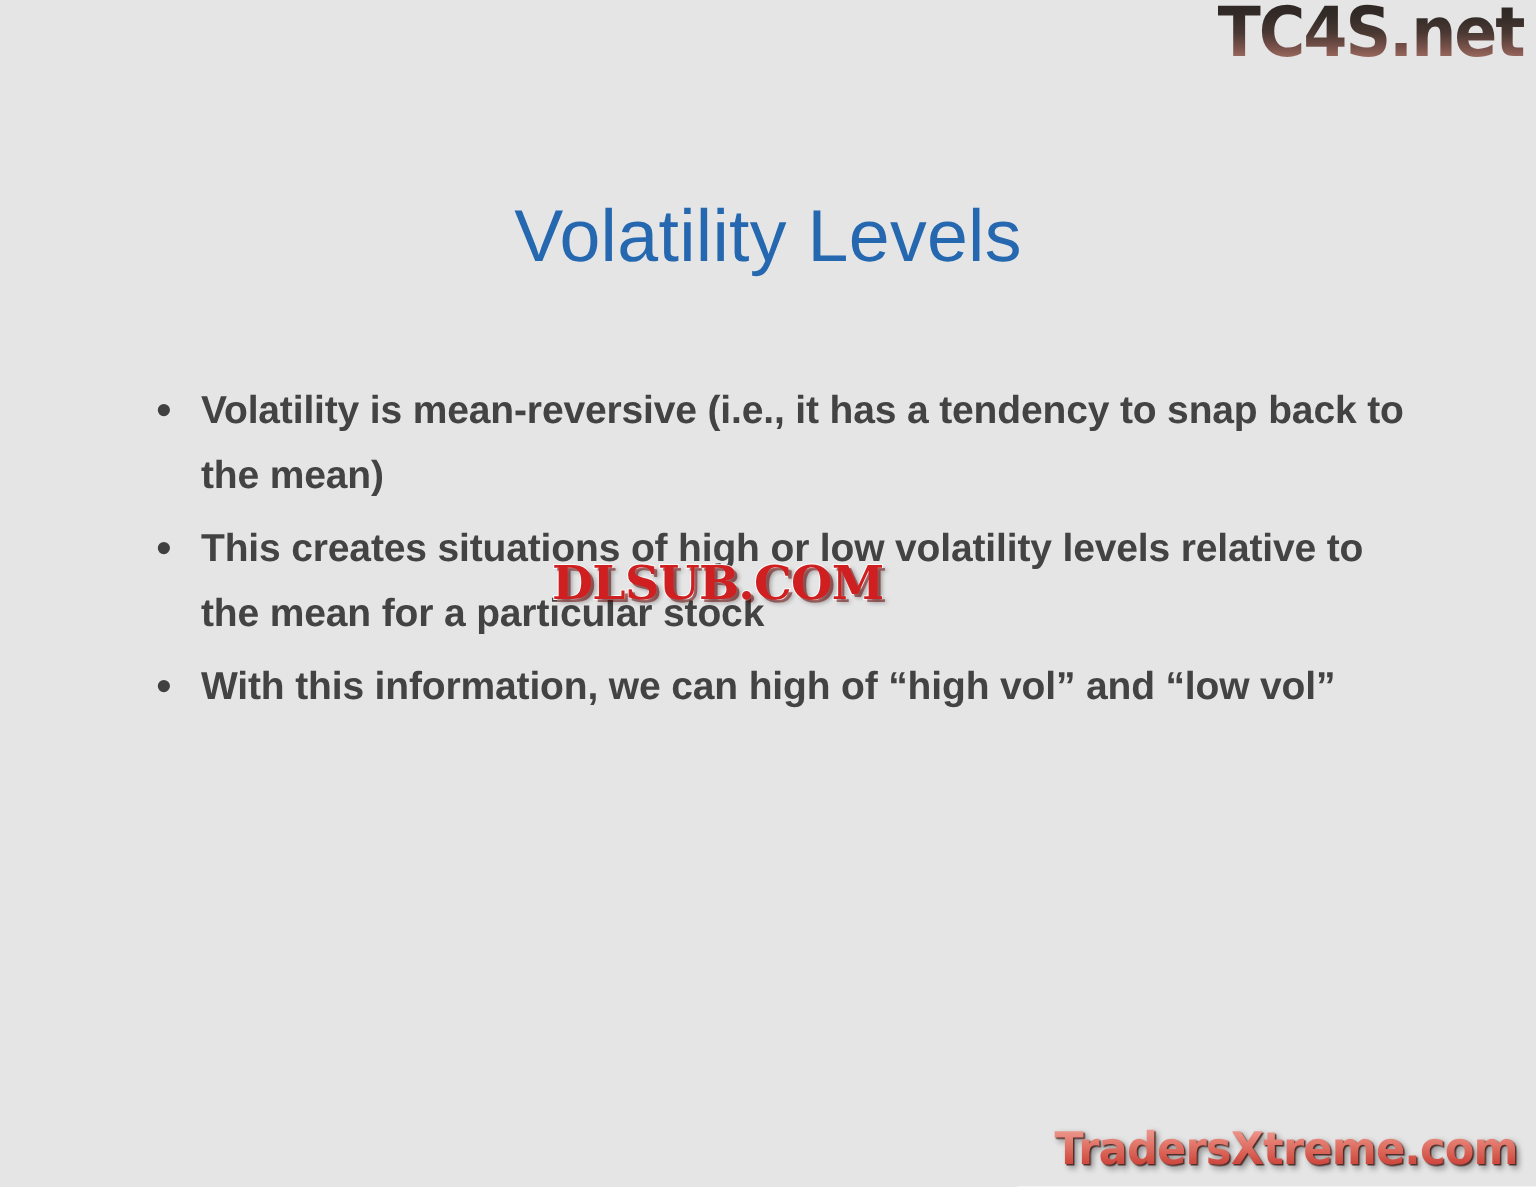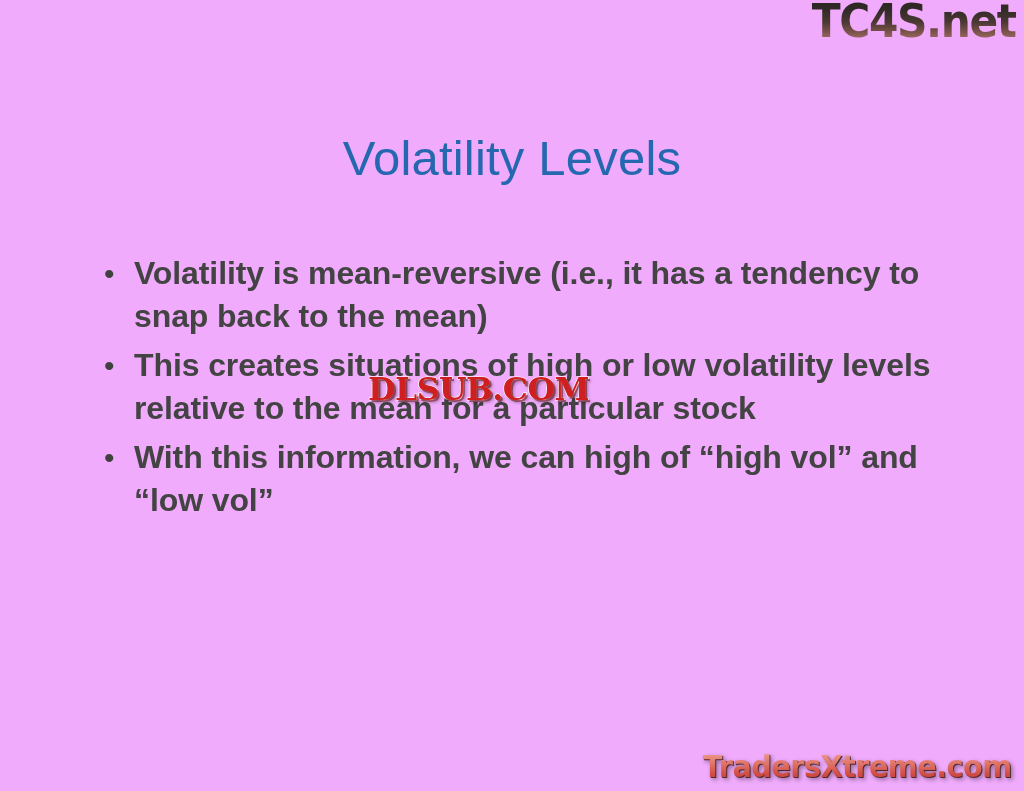--- a/index.html
+++ b/index.html
@@ -7,21 +7,21 @@
     padding: 0;
     background: #ffffff;
   }
   body {
     font-family: "Liberation Sans", sans-serif;
   }
   #slide {
     position: relative;
     width: 1024px;
     height: 791px;
-    background: #f0abfc;
+    background: #e5e5e5;
     overflow: hidden;
   }
 
   
   #tc4s-watermark {
     position: absolute;
     top: -2px;
     right: 8px;
     font-family: "DejaVu Sans", sans-serif;
     font-weight: bold;
@@ -76,21 +76,21 @@
     line-height: 43px;
     color: #404040;
     text-align: left;
     padding-left: 8px;
     box-sizing: border-box;
     user-select: none;
   }
   .bullet-text {
     flex: 1 1 auto;
     font-family: "Liberation Sans", sans-serif;
-    font-size: 32px;
+    font-size: 26px;
     font-weight: bold;
     color: #434343;
     line-height: 43px;
     letter-spacing: -0.1px;
   }
 
   
   #dlsub-stamp {
     position: absolute;
     left: 368px;

